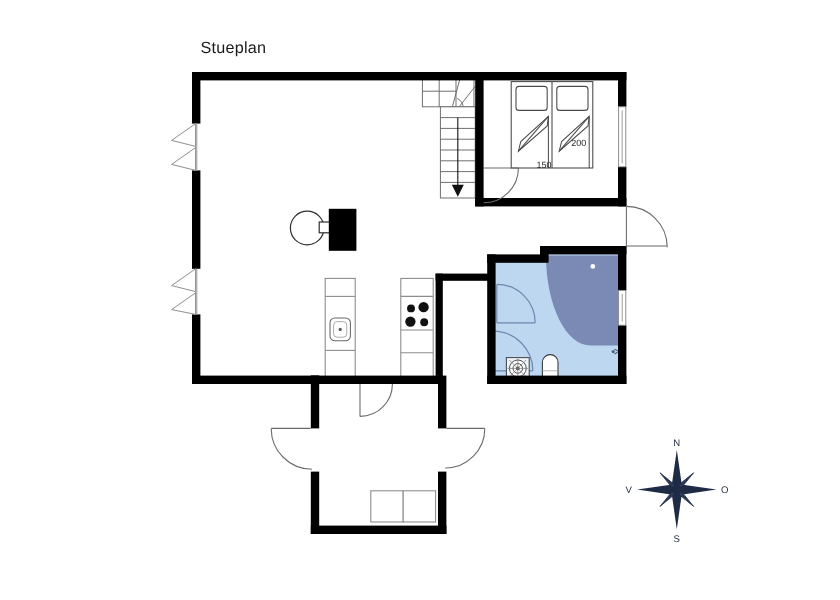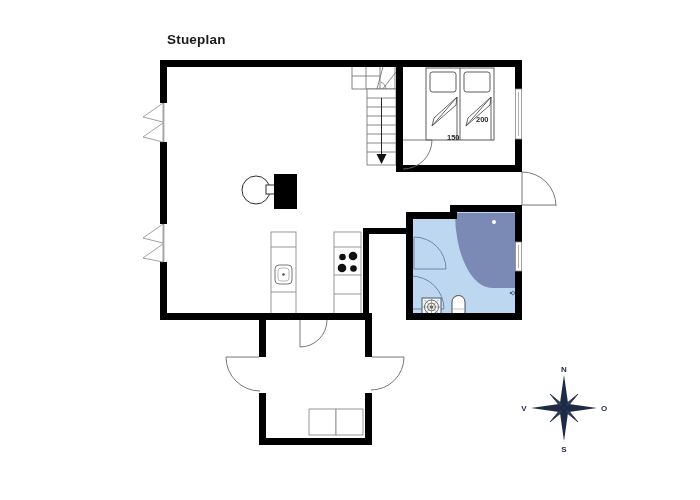--- a/index.html
+++ b/index.html
@@ -12,21 +12,20 @@
     height: 500px;
     font-family: "Liberation Sans", sans-serif;
     position: relative;
     overflow: hidden;
   }
   #floorplan-root {
     position: relative;
     width: 700px;
     height: 500px;
     background: #ffffff;
-    font-weight: bold;
   }
   #plan-title {
     position: absolute;
     left: 167px;
     top: 32px;
     font-size: 13.5px;
     color: #1a1a1a;
     font-family: "Liberation Sans", sans-serif;
     letter-spacing: 0.2px;
     white-space: nowrap;

